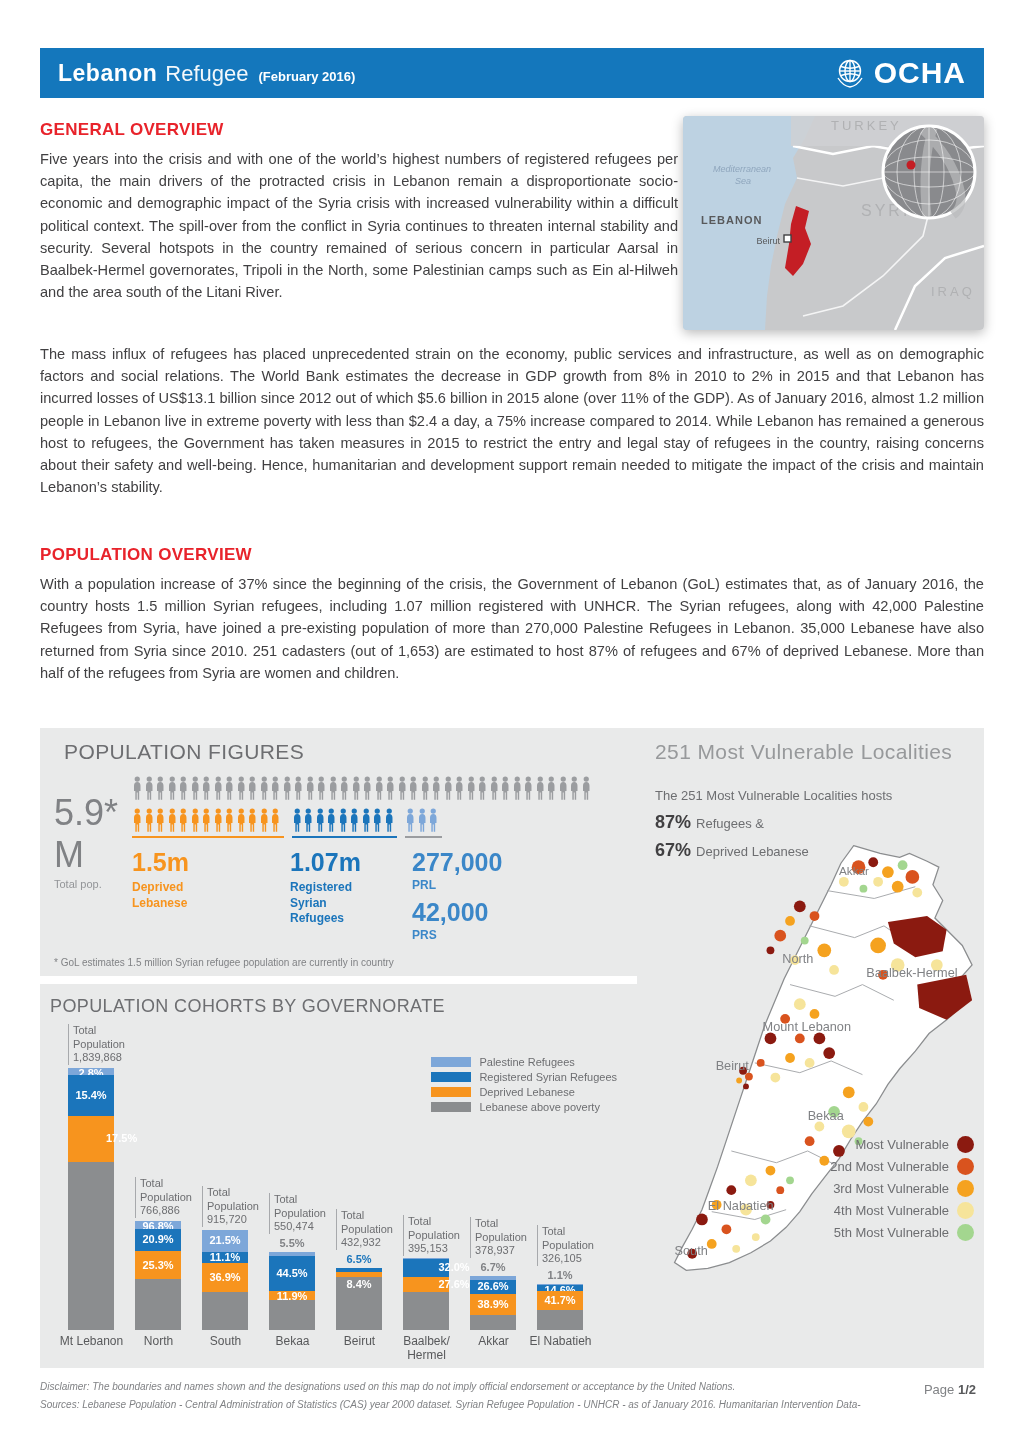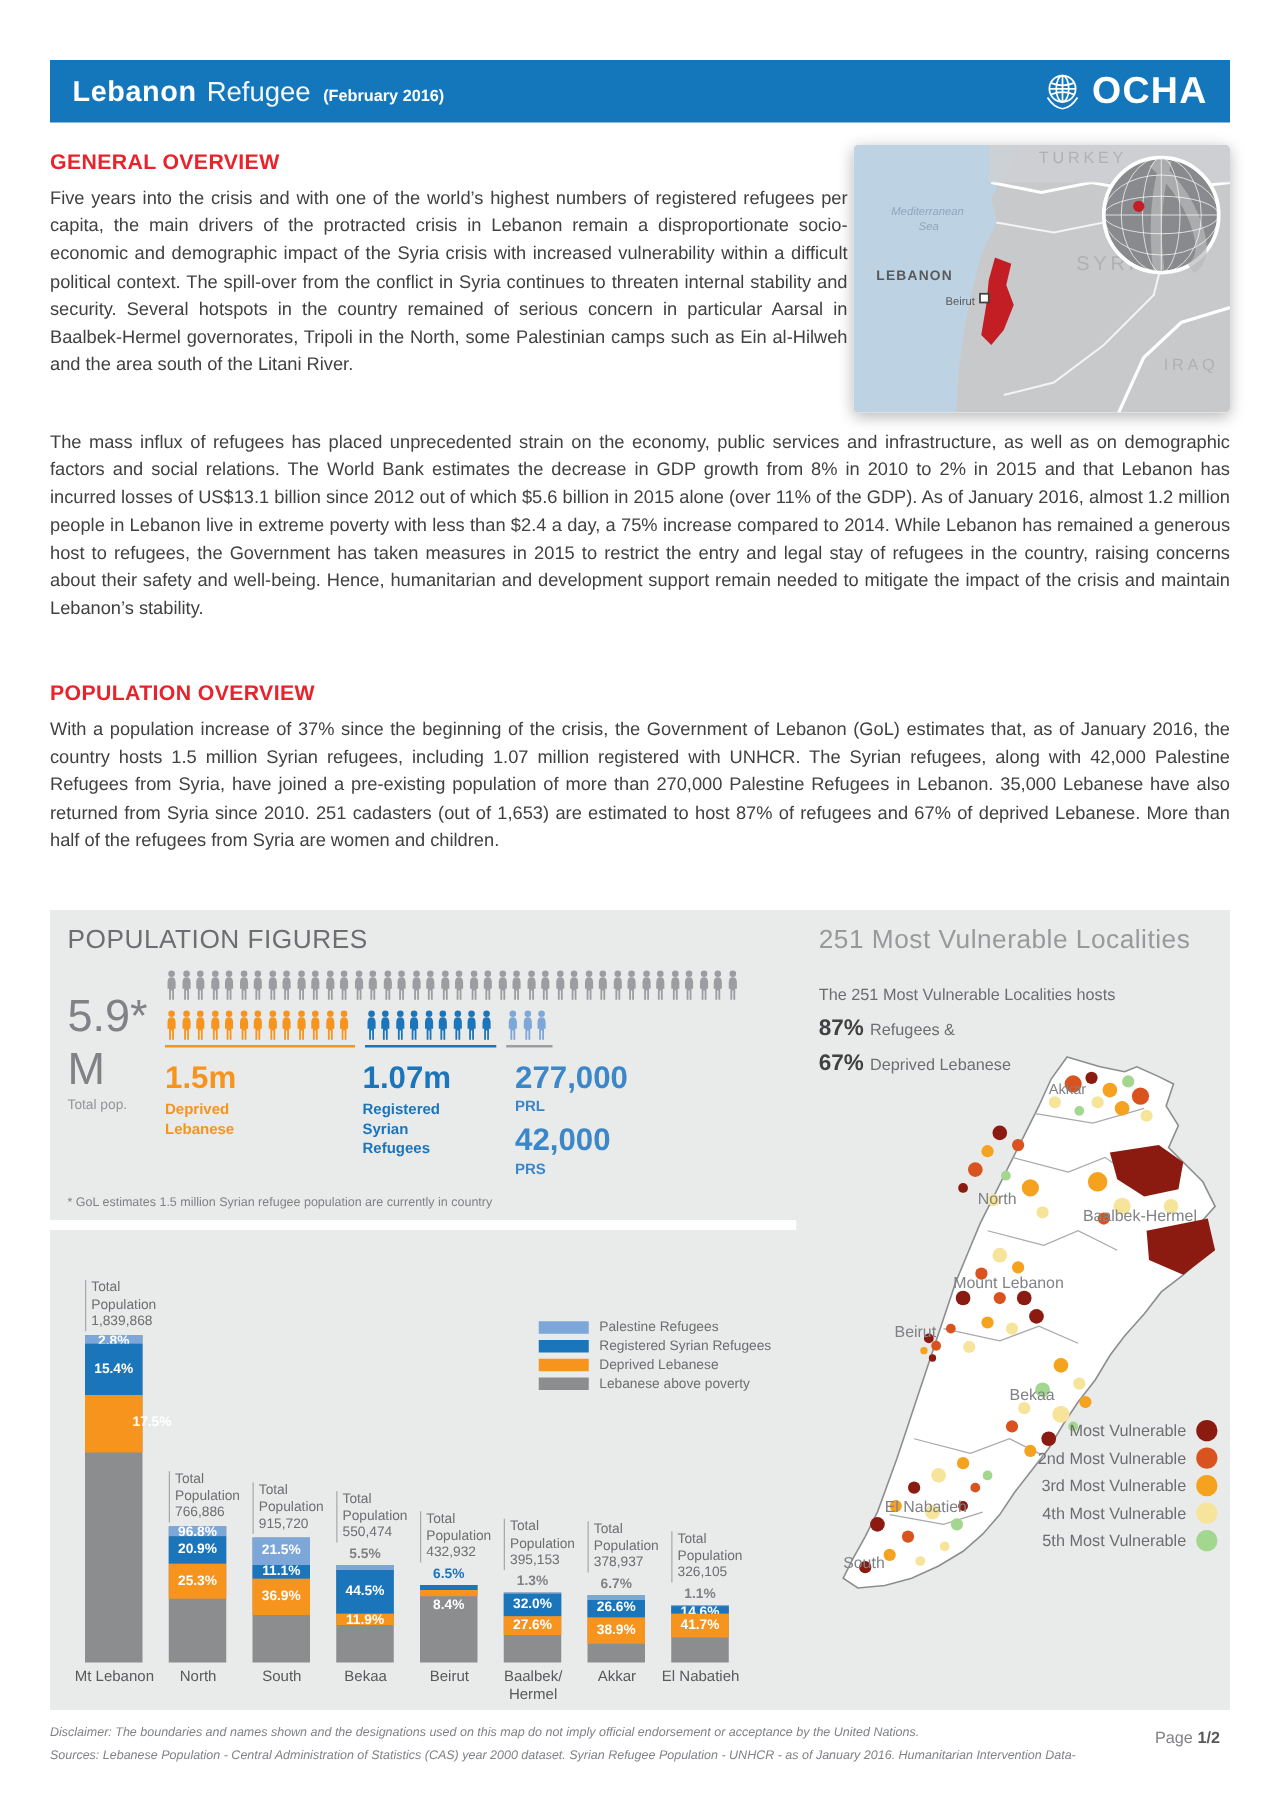--- a/index.html
+++ b/index.html
@@ -32,21 +32,21 @@
   .loc-lebanon { font-size:11px; font-weight:bold; fill:#58595b; letter-spacing:1px; }
   .loc-city { font-size:9px; fill:#58595b; }
 
   
   .gray-band { position:absolute; left:40px; top:728px; width:944px; height:640px; background:#e9eaea; }
   .panel-gap { position:absolute; left:40px; top:976px; width:597px; height:8px; background:#ffffff; }
   .panel-title { color:#6d6e71; font-size:21px; letter-spacing:.4px; }
   .panel-title.light { color:#97999b; }
 
   
-  .pop-fig { position:absolute; left:40px; top:728px; width:597px; height:248px; padding:12px 14px; }
+  .pop-fig { position:absolute; left:40px; top:728px; width:597px; height:248px; padding:12px 24px; }
   .pop-fig-rows { position:absolute; left:14px; top:48px; right:10px; }
   .pop-fig-flex { display:flex; }
   .pop-total-block { width:78px; padding-top:16px; }
   .pop-total-value { font-size:36px; color:#808285; }
   .pop-total-caption { font-size:11px; color:#939598; margin-top:2px; }
   .picto-col { flex:1; }
   .row-top { display:flex; gap:1px; color:#9b9da0; margin-bottom:8px; }
   .row-groups { display:flex; }
   .pict-group { display:flex; gap:1px; border-bottom:2px solid; padding:0 3px 4px 0; margin-right:8px; }
   .pict-group.orange { color:#f7941e; border-color:#f7941e; }
@@ -603,20 +603,21 @@
               <div class="stat-sub stat-lblue">PRS</div>
             </div>
           </div>
         </div>
       </div>
     </div>
     <div class="pop-footnote">* GoL estimates 1.5 million Syrian refugee population are currently in country</div>
   </div>
 
   <div class="cohorts">
+    <div class="panel-title cohorts-title">POPULATION COHORTS BY GOVERNORATE</div>
     <div class="chart-wrap">
         <div class="chart-col">
           <div class="callout" style="bottom: 265px;">
             <div>Total Population</div>
             <div>1,839,868</div>
           </div>
           <div class="chart-bar" style="height: 262px;">
             <div class="chart-seg" style="top: 0px; height: 7.336px; background: rgb(125, 167, 217);"></div>
             <div class="seg-label" style="top: -1px;">2.8%</div>
             <div class="chart-seg" style="top: 7.336px; height: 40.348px; background: rgb(27, 117, 187);"></div>
@@ -693,21 +694,21 @@
           <div class="axis-label">
             <div>Beirut</div>
           </div>
         </div>
         <div class="chart-col">
           <div class="callout" style="bottom: 74px;">
             <div>Total Population</div>
             <div>395,153</div>
           </div>
           <div class="above-label" style="bottom: 59px;">1.3%</div>
-          <div class="chart-bar" style="height: 56px;">
+          <div class="chart-bar" style="height: 72px; padding-left: 28px;">
             <div class="chart-seg" style="top: 0px; height: 0.728px; background: rgb(125, 167, 217);"></div>
             <div class="chart-seg" style="top: 0.728px; height: 17.92px; background: rgb(27, 117, 187);"></div>
             <div class="seg-label" style="top: 3.188px;">32.0%</div>
             <div class="chart-seg" style="top: 18.648px; height: 15.456px; background: rgb(247, 148, 30);"></div>
             <div class="seg-label" style="top: 19.876px;">27.6%</div>
           </div>
           <div class="axis-label">
             <div>Baalbek/</div>
             <div>Hermel</div>
           </div>

